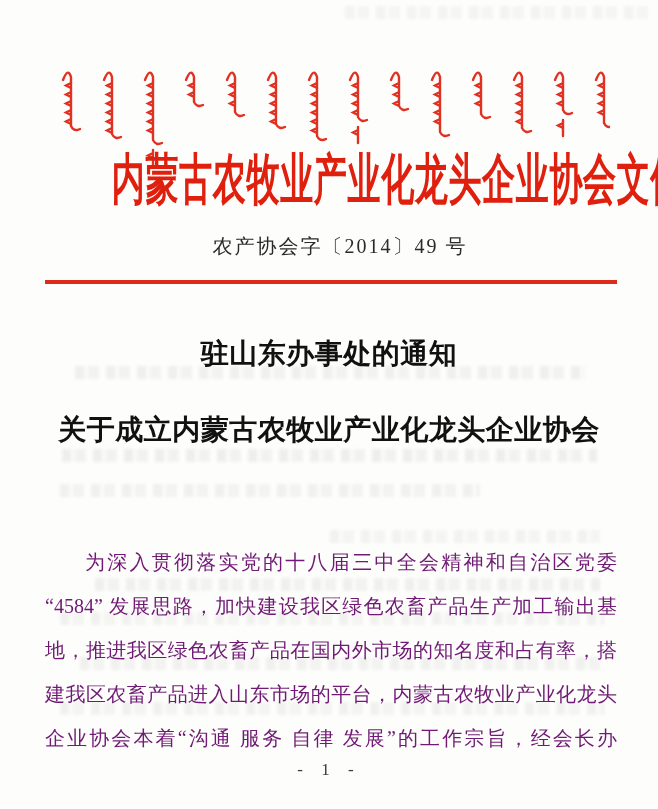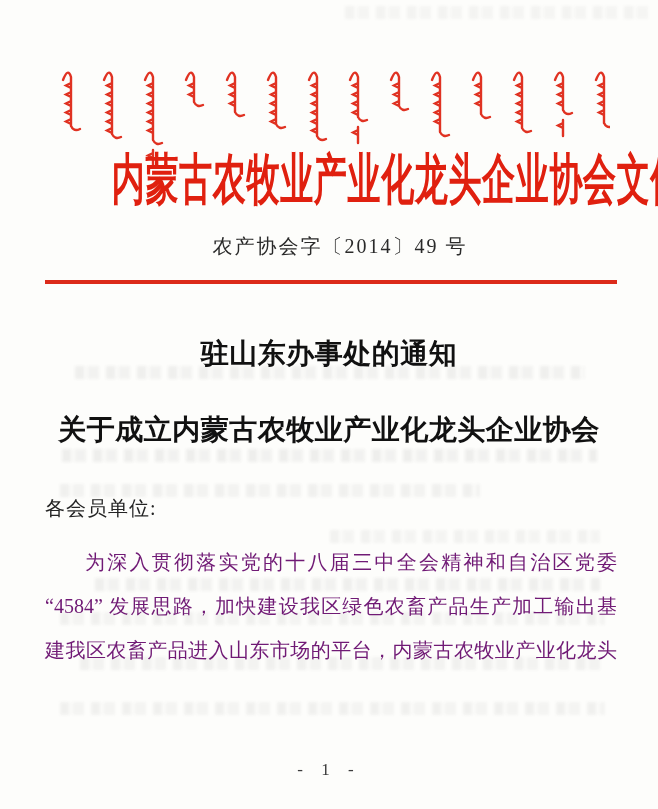--- a/index.html
+++ b/index.html
@@ -102,23 +102,24 @@
 
   <div class="doc-number">农产协会字〔2014〕49 号</div>
 
   <div class="red-rule"></div>
 
   <div class="doc-title">
     <div>驻山东办事处的通知</div>
     <div>关于成立内蒙古农牧业产业化龙头企业协会</div>
   </div>
 
-  <div class="salutation">各会员单位:</div>
 
   <div class="paragraph">
     <div class="pline indent">为深入贯彻落实党的十八届三中全会精神和自治区党委</div>
     <div class="pline">“4584” 发展思路，加快建设我区绿色农畜产品生产加工输出基</div>
+    <div class="pline">地，推进我区绿色农畜产品在国内外市场的知名度和占有率，搭</div>
     <div class="pline">建我区农畜产品进入山东市场的平台，内蒙古农牧业产业化龙头</div>
+    <div class="pline">企业协会本着“沟通 服务 自律 发展”的工作宗旨，经会长办</div>
   </div>
 
   <div class="page-number">- 1 -</div>
 
 </div>
 
 </body></html>

